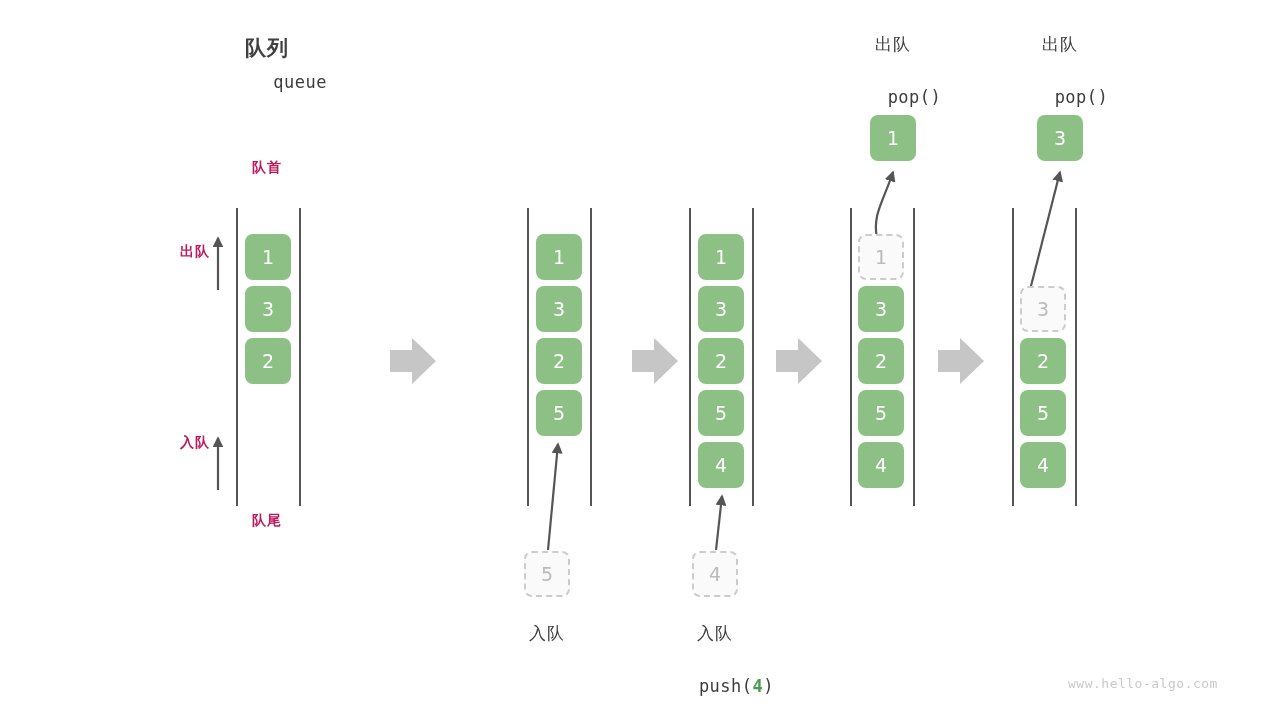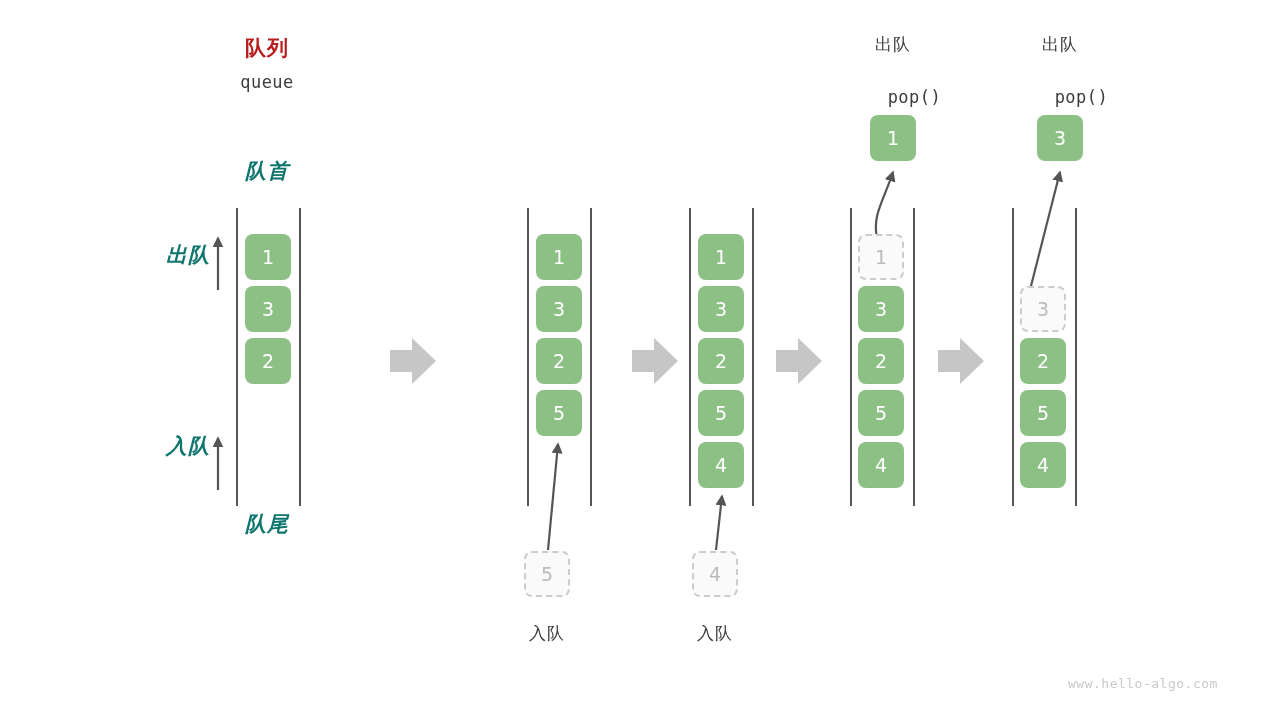--- a/index.html
+++ b/index.html
@@ -27,35 +27,35 @@
   
   .lbl {
     position: absolute;
     white-space: pre;
     text-align: center;
     line-height: 1.22;
   }
   .title-cn {
     font-size: 21px;
     font-weight: bold;
-    color: #b91c1c;
+    color: #404040;
     letter-spacing: 1px;
   }
   .title-en {
     font-family: "DejaVu Sans Mono", "Liberation Mono", monospace;
     font-size: 17px;
     color: #3c3c3c;
     letter-spacing: 0.5px;
+    text-align: right;
   }
   .cap-cn {
-    font-size: 21px;
+    font-size: 14px;
     font-weight: bold;
-    color: #0f766e;
+    color: #be185d;
     letter-spacing: 1px;
-    font-style: italic;
   }
   .op-cn {
     font-size: 17px;
     color: #3c3c3c;
     letter-spacing: 1px;
   }
   .op-code {
     font-family: "DejaVu Sans Mono", "Liberation Mono", monospace;
     font-size: 17px;
     color: #3c3c3c;
@@ -188,20 +188,23 @@
   <div class="lbl op-cn" style="left:487px; top:623px; width:120px;">入队</div>
 
   <div class="cell filled" style="left:698px; top:234px;">1</div>
   <div class="cell filled" style="left:698px; top:286px;">3</div>
   <div class="cell filled" style="left:698px; top:338px;">2</div>
   <div class="cell filled" style="left:698px; top:390px;">5</div>
   <div class="cell filled" style="left:698px; top:442px;">4</div>
   <div class="cell ghost" style="left:692px; top:551px;">4</div>
 
   <div class="lbl op-cn" style="left:655px; top:623px; width:120px;">入队</div>
+  <div class="lbl op-code" style="left:655px; top:655px; width:120px;">
+    <span>push(</span><span class="arg">4</span><span>)</span>
+  </div>
 
   <div class="cell ghost" style="left:858px; top:234px;">1</div>
   <div class="cell filled" style="left:858px; top:286px;">3</div>
   <div class="cell filled" style="left:858px; top:338px;">2</div>
   <div class="cell filled" style="left:858px; top:390px;">5</div>
   <div class="cell filled" style="left:858px; top:442px;">4</div>
   <div class="cell filled" style="left:870px; top:115px;">1</div>
 
   <div class="lbl op-cn" style="left:833px; top:34px; width:120px;">出队</div>
   <div class="lbl op-code" style="left:833px; top:66px; width:120px;">

